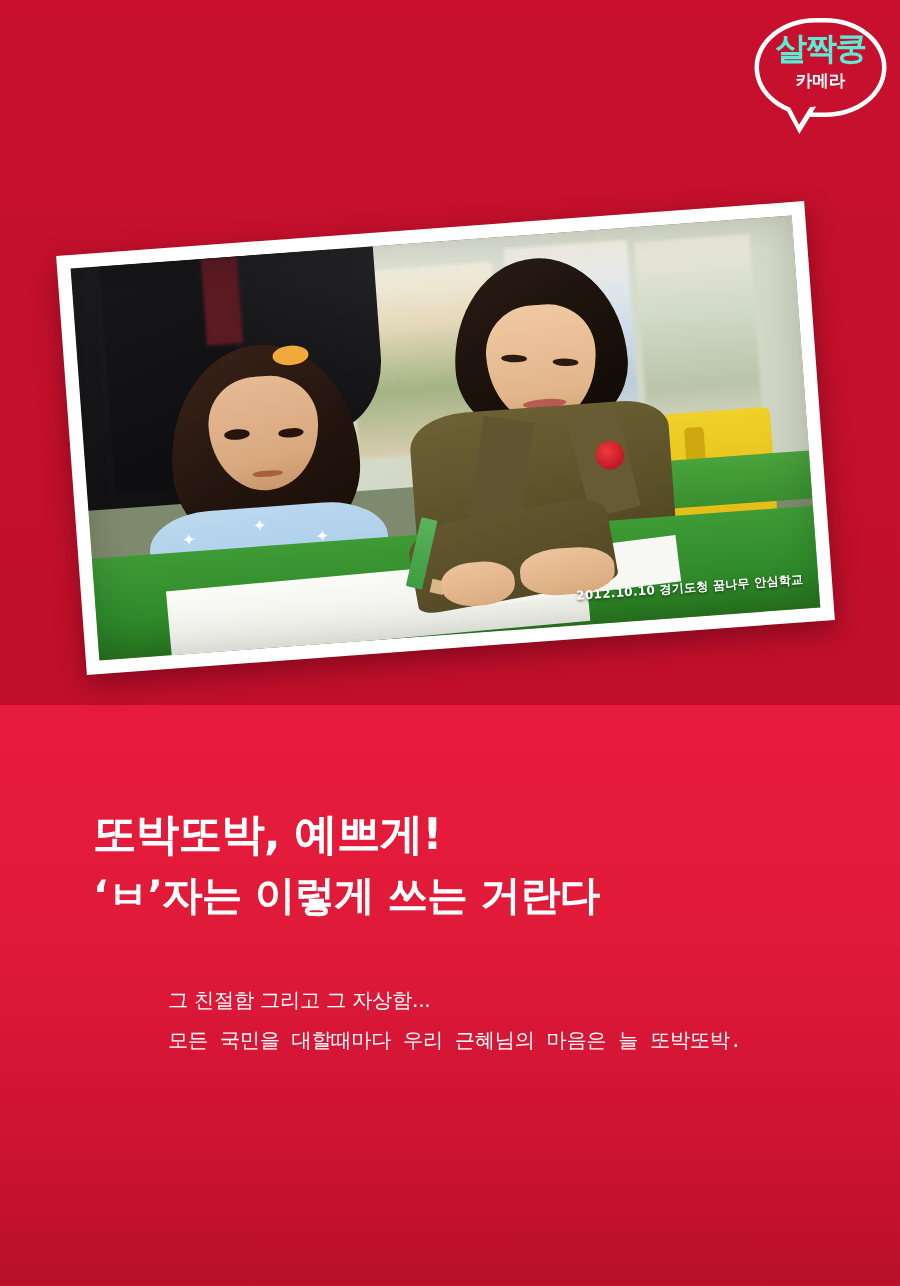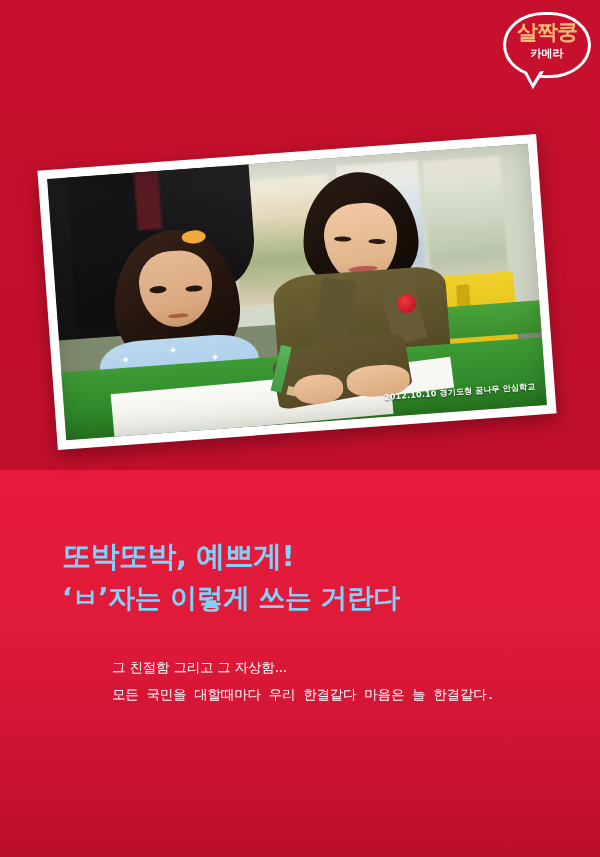--- a/index.html
+++ b/index.html
@@ -37,21 +37,21 @@
   }
   .bubble-tail-in {
     position:absolute; left:30px; top:62px; width:0; height:0;
     border-left:5px solid transparent;
     border-right:10px solid transparent;
     border-top:13px solid #c8102e;
     transform:rotate(-6deg); z-index:2;
   }
   .logo-main {
     position:absolute; left:0; top:14px; width:100px;
-    text-align:center; color:#fdba74;
+    text-align:center; color:#5eead4;
     font-size:21px; font-weight:bold; letter-spacing:-1px;
     line-height:1; z-index:3;
   }
   .logo-sub {
     position:absolute; left:0; top:40px; width:100px;
     text-align:center; color:#ffffff;
     font-size:11px; font-weight:bold; letter-spacing:0px;
     line-height:1; z-index:3;
   }
 
@@ -166,21 +166,21 @@
   .photo-caption {
     position:absolute; right:10px; bottom:14px;
     color:#ffffff; font-size:8px; font-weight:bold;
     letter-spacing:.2px; text-shadow:0 1px 2px rgba(0,0,0,.55);
     white-space:nowrap;
   }
 
   
   .headline {
     position:absolute; left:62px; top:538px; width:500px;
-    color:#7dd3fc; font-weight:bold; line-height:1.30;
+    color:#ffffff; font-weight:bold; line-height:1.30;
   }
   .headline .line1 { font-size:29px; letter-spacing:-.5px; }
   .headline .line2 { font-size:27px; letter-spacing:-.5px; margin-top:4px; }
 
   .body-text {
     position:absolute; left:112px; top:660px; width:470px;
     color:#ffffff; font-size:13.5px; line-height:1.05;
   }
   .body-text .bline { margin-bottom:15px; white-space:nowrap; letter-spacing:-.2px; }
   .body-text .bline:nth-child(2) { margin-bottom:9px;font-family:Liberation Mono, monospace; }
@@ -258,14 +258,14 @@
   </div>
 </div>
 
 <div class="headline">
   <div class="line1">또박또박, 예쁘게!</div>
   <div class="line2">‘ㅂ’자는 이렇게 쓰는 거란다</div>
 </div>
 
 <div class="body-text">
   <div class="bline">그 친절함 그리고 그 자상함...</div>
-  <div class="bline">모든 국민을 대할때마다 우리 한결같다 마음은 늘 한결같다.</div>
+  <div class="bline">모든 국민을 대할때마다 우리 근혜님의 마음은 늘 또박또박.</div>
 </div>
 
 </body></html>

